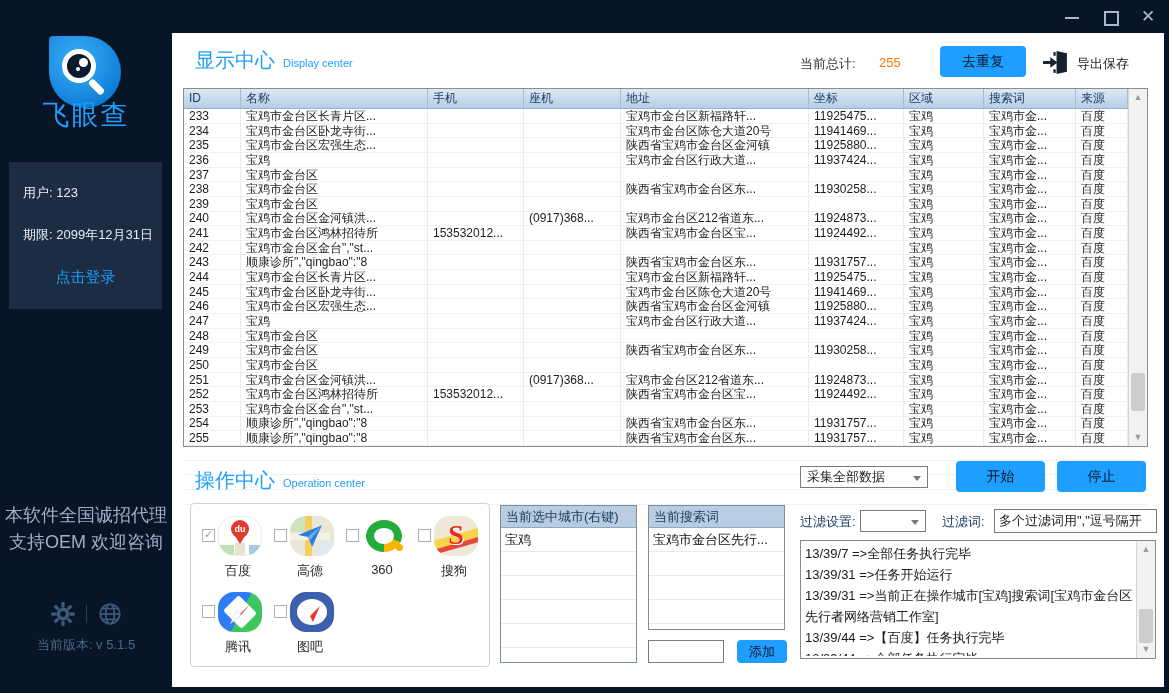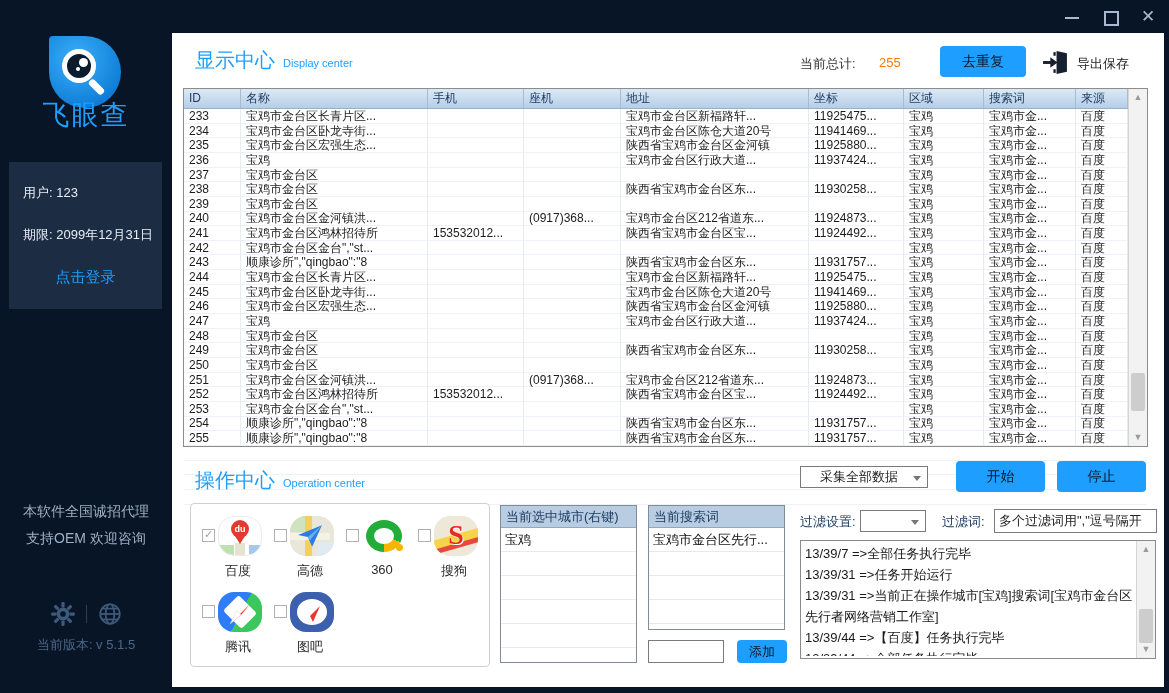--- a/index.html
+++ b/index.html
@@ -27,21 +27,21 @@
   .logo .lens { position:absolute; left:13px; top:13px; width:34px; height:34px; border:5px solid #fff; border-radius:50%; background:#0d1b2e; }
   .logo .lens::before { content:""; position:absolute; right:3px; top:4px; width:9px; height:9px; background:#fff; border-radius:50%; }
   .logo .lens::after { content:""; position:absolute; right:11px; top:13px; width:4px; height:4px; background:#fff; border-radius:50%; }
   .logo .handle { position:absolute; left:44px; top:42px; width:7px; height:18px; background:#fff; border-radius:3px; transform:rotate(-45deg); }
   .app-name { position:absolute; left:0; top:97px; width:172px; text-align:center; color:#1e9fff; font-size:27px; letter-spacing:2px; }
 
   .user-panel { position:absolute; left:9px; top:162px; width:153px; height:147px; background:#1c2c42; padding:22px 14px 8px 14px; }
   .user-line { color:#e6edf6; font-size:13px; margin-bottom:24px; white-space:nowrap; }
   .login-link { display:block; text-align:center; color:#1e9fff; font-size:15px; margin-top:2px; cursor:pointer; }
 
-  .promo { position:absolute; left:0; width:172px; text-align:center; color:#9fb0c4; font-size:14px; }
+  .promo { position:absolute; left:0; width:172px; text-align:center; color:#9fb0c4; font-size:18px; }
   .side-icons { position:absolute; left:0; top:601px; width:172px; display:flex; justify-content:center; align-items:center; gap:10px; }
   .side-icons .divider { width:1px; height:18px; background:#2c3f58; }
   .side-icons svg { display:block; }
   .version { position:absolute; left:0; top:636px; width:172px; text-align:center; color:#4c6685; font-size:13px; }
 
   
   .main { position:absolute; left:172px; top:33px; width:992px; height:654px; background:#fff; }
 
   .section-title { color:#1e9fff; font-size:20px; }
   .section-sub { color:#1e9fff; font-size:11px; margin-left:8px; }
@@ -64,21 +64,21 @@
   .tr { display:flex; height:14.65px; cursor:default; }
   .tr .td { font-size:12px; line-height:14.3px; color:#1c1c1c; padding-left:5px; border-right:1px solid #e7ecf1; overflow:hidden; white-space:nowrap; }
   .c0{width:57px}.c1{width:187px}.c2{width:96px}.c3{width:97px}.c4{width:188px}.c5{width:95px}.c6{width:80px}.c7{width:92px}.c8{width:52px}
 
   .vscroll { position:absolute; right:0; top:0; width:19px; background:#f2f2f2; border-left:1px solid #d5d5d5; }
   .vs-grid { height:357px; }
   .arrow { position:absolute; left:0; width:18px; height:17px; text-align:center; color:#9a9a9a; font-size:9px; line-height:17px; cursor:pointer; }
   .thumb { position:absolute; left:2px; width:14px; background:#cdcdcd; border-radius:2px; cursor:pointer; }
 
   
-  .sel { position:absolute; background:#fff; border:1px solid #7a7a7a; font-size:13px; color:#222; line-height:20px; padding-left:19px; cursor:pointer; }
+  .sel { position:absolute; background:#fff; border:1px solid #7a7a7a; font-size:13px; color:#222; line-height:20px; padding-left:6px; cursor:pointer; }
   .sel .chev { position:absolute; right:6px; top:9px; width:0; height:0; border-left:4px solid transparent; border-right:4px solid transparent; border-top:5px solid #777; }
   .sel-collect { left:628px; top:433px; width:128px; height:22px; }
   .btn-start { position:absolute; left:784px; top:428px; width:89px; height:31px; }
   .btn-stop  { position:absolute; left:885px; top:428px; width:89px; height:31px; }
 
   
   .src-panel { position:absolute; left:18px; top:470px; width:300px; height:164px; border:1px solid #d0d0d0; border-radius:4px; background:#fff; padding:12px 0 0 10px; display:flex; flex-wrap:wrap; }
   .src-cell { position:relative; width:72px; height:76px; }
   .cb { position:absolute; left:1px; top:13px; width:13px; height:13px; border:1px solid #b0b0b0; background:#fff; cursor:pointer; }
   .cb.checked::after { content:"\2713"; position:absolute; left:1px; top:-2px; color:#a0a0a0; font-size:11px; }

